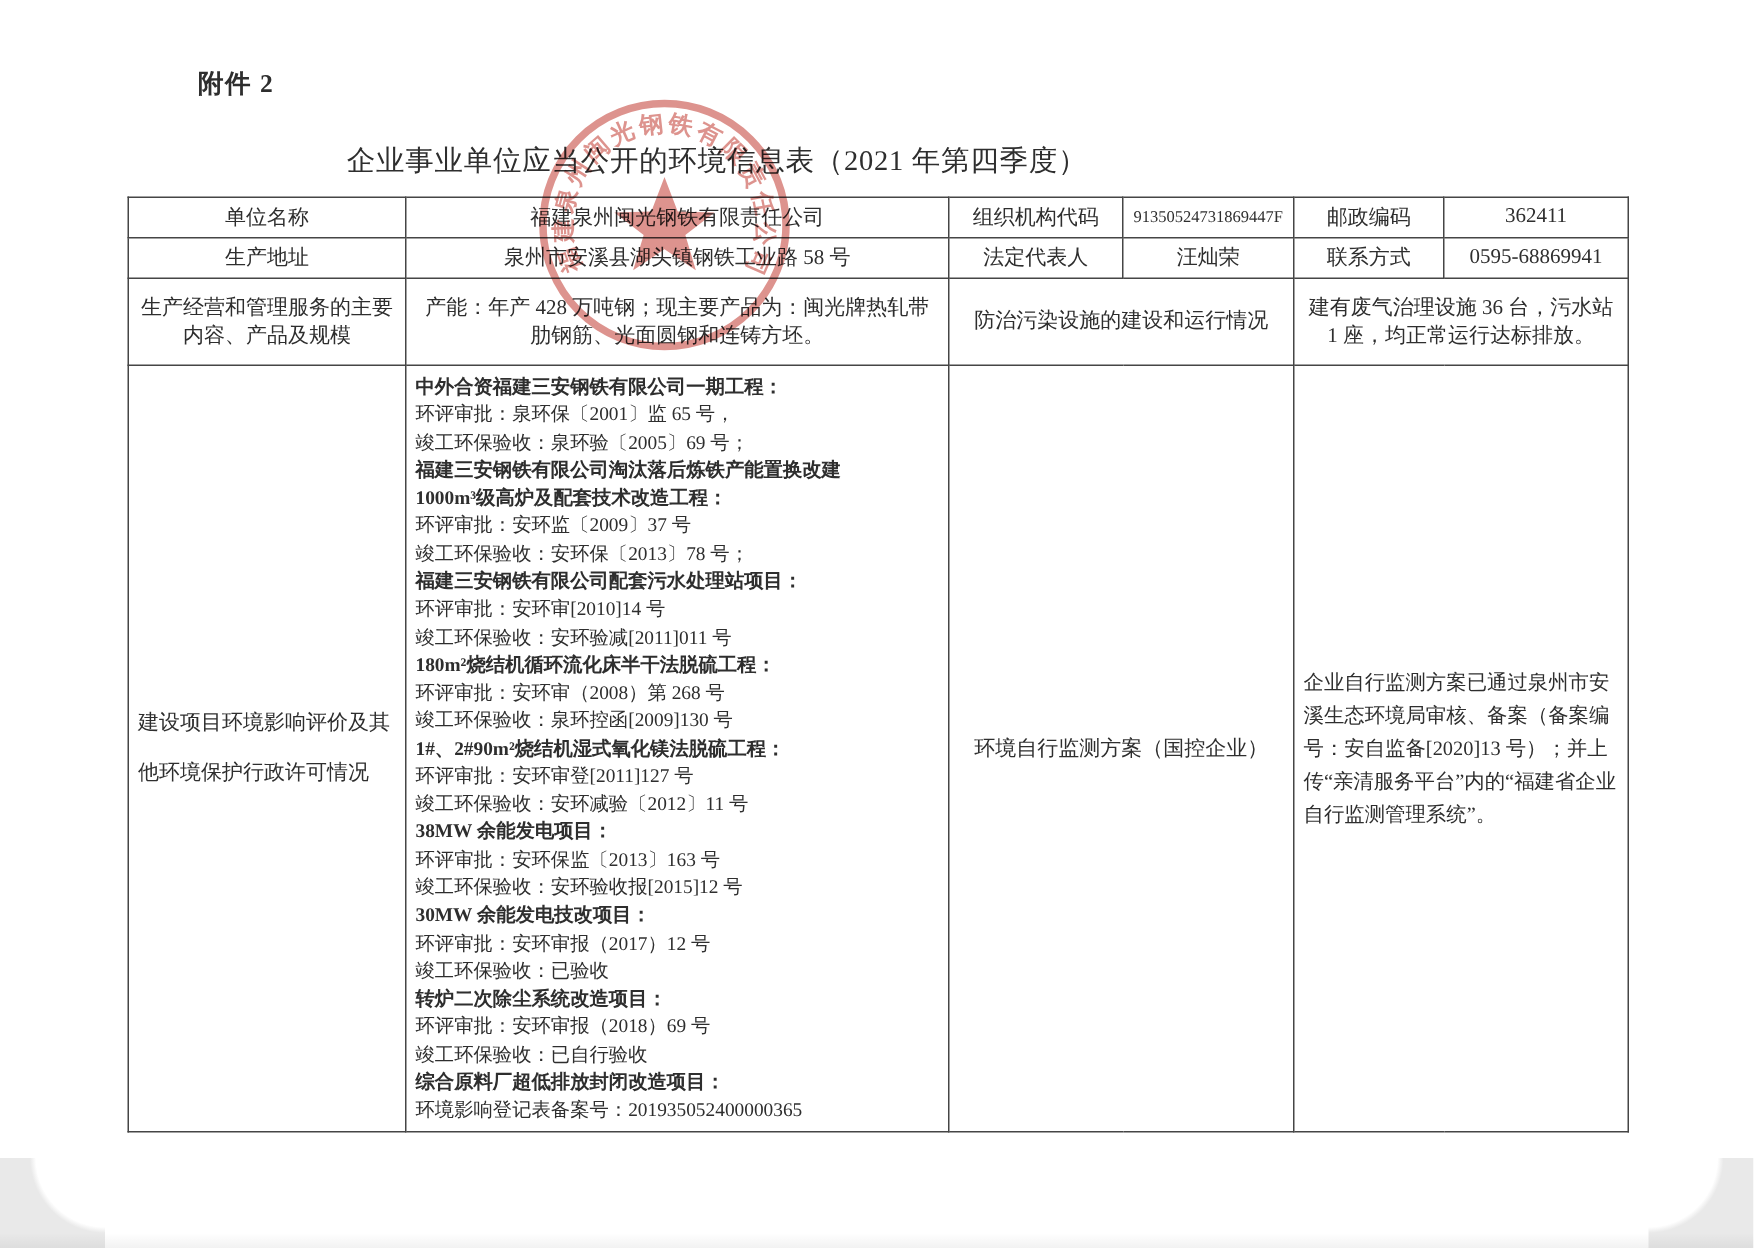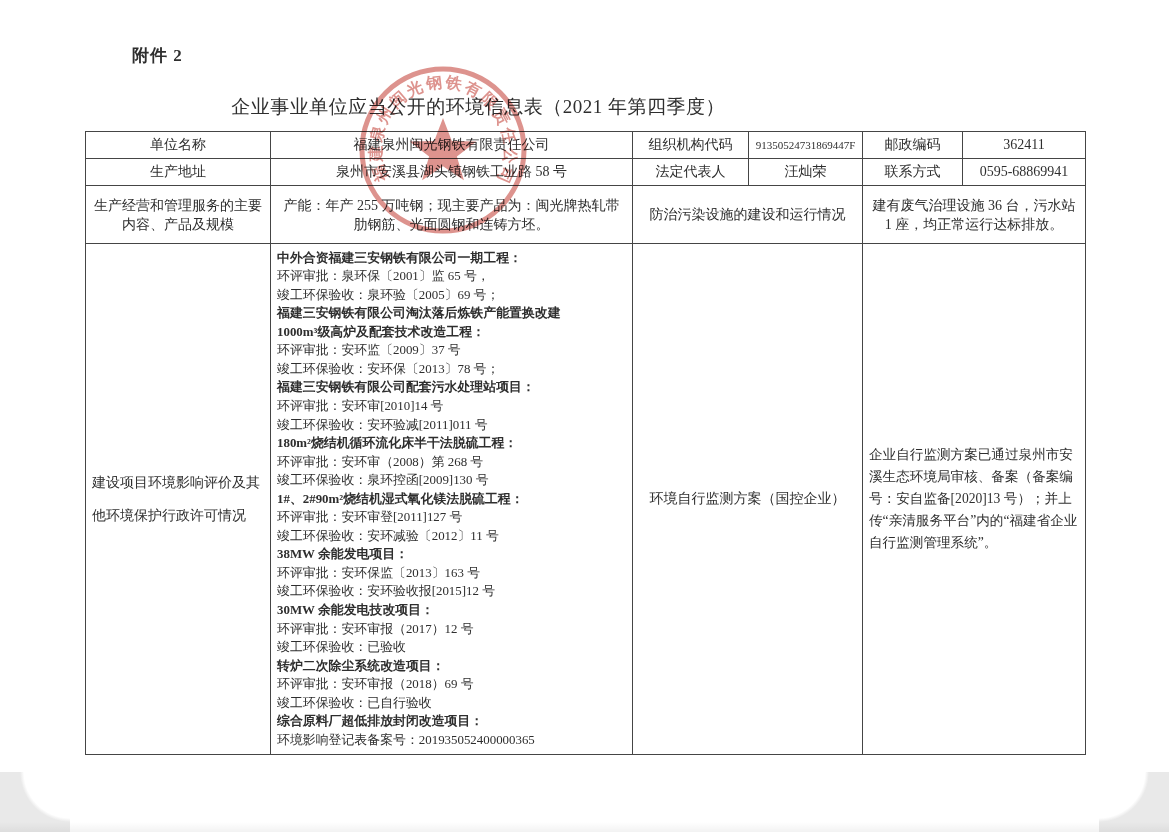--- a/index.html
+++ b/index.html
@@ -82,21 +82,21 @@
     <tr style="height:27px">
       <td class="lbl">生产地址</td>
       <td class="val">泉州市安溪县湖头镇钢铁工业路 58 号</td>
       <td class="lbl">法定代表人</td>
       <td class="val">汪灿荣</td>
       <td class="lbl">联系方式</td>
       <td class="val">0595-68869941</td>
     </tr>
     <tr class="row3" style="height:58px">
       <td class="lbl">生产经营和管理服务的主要内容、产品及规模</td>
-      <td class="val">产能：年产 255 万吨钢；现主要产品为：闽光牌热轧带肋钢筋、光面圆钢和连铸方坯。</td>
+      <td class="val">产能：年产 428 万吨钢；现主要产品为：闽光牌热轧带肋钢筋、光面圆钢和连铸方坯。</td>
       <td class="lbl" colspan="2">防治污染设施的建设和运行情况</td>
       <td class="val-left" colspan="2">建有废气治理设施 36 台，污水站 1 座，均正常运行达标排放。</td>
     </tr>
     <tr>
       <td class="big-label">建设项目环境影响评价及其他环境保护行政许可情况</td>
       <td class="permits">
             <div class="permit-line bold">中外合资福建三安钢铁有限公司一期工程：</div>
             <div class="permit-line">环评审批：泉环保〔2001〕监 65 号，</div>
             <div class="permit-line">竣工环保验收：泉环验〔2005〕69 号；</div>
             <div class="permit-line bold">福建三安钢铁有限公司淘汰落后炼铁产能置换改建</div>

